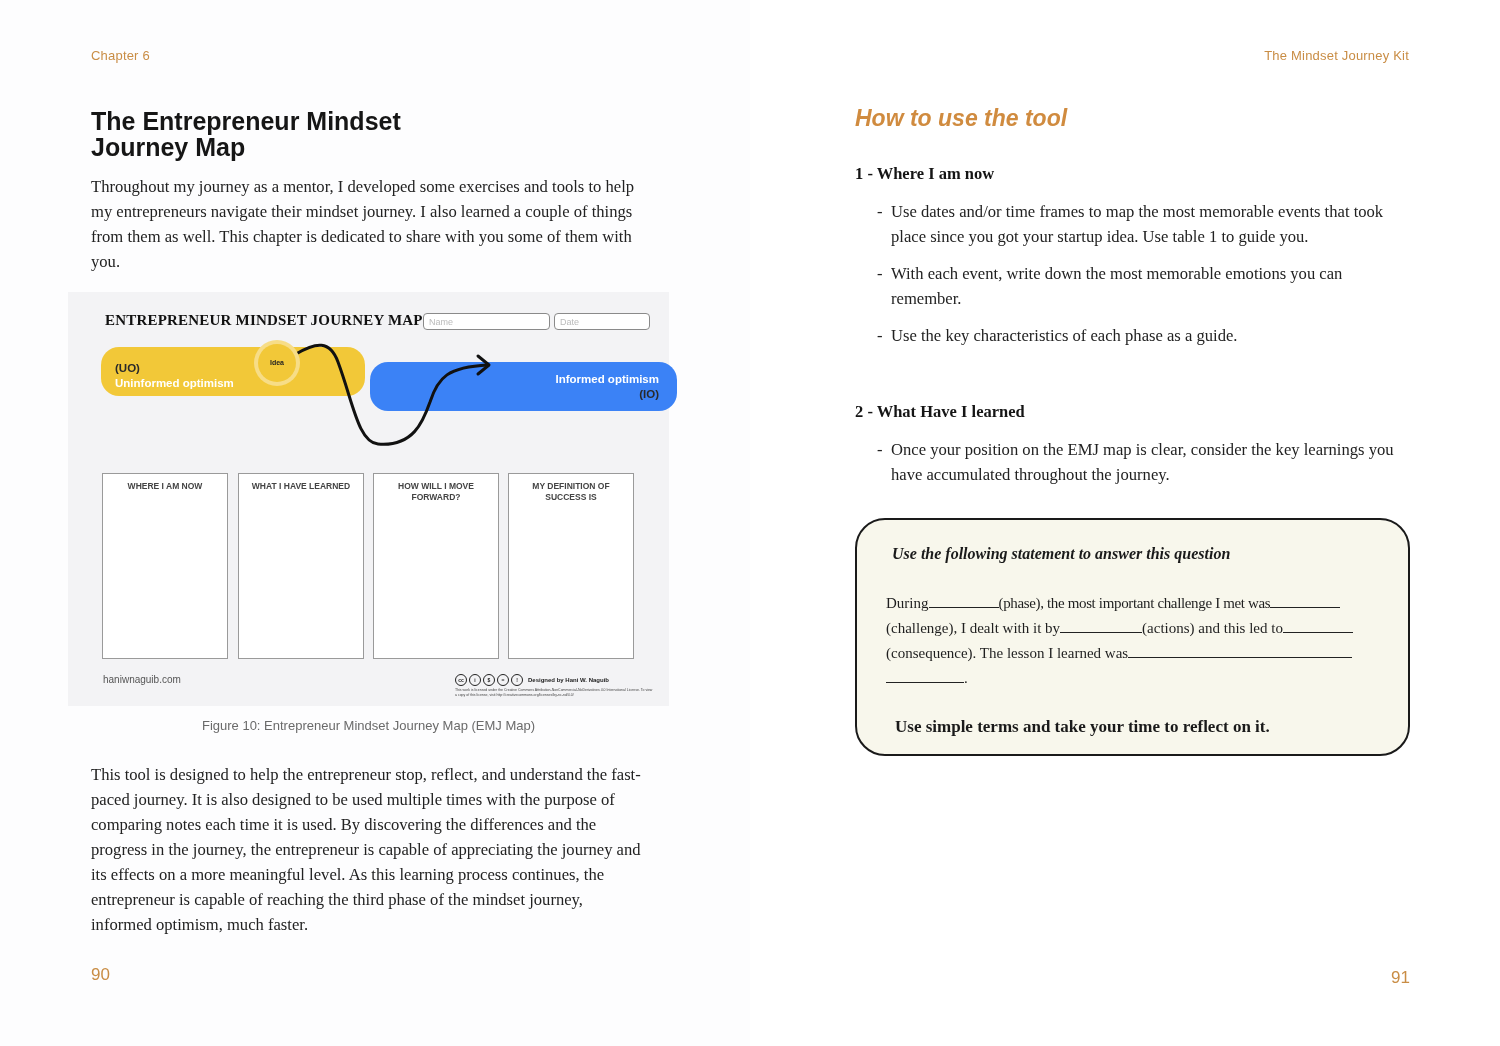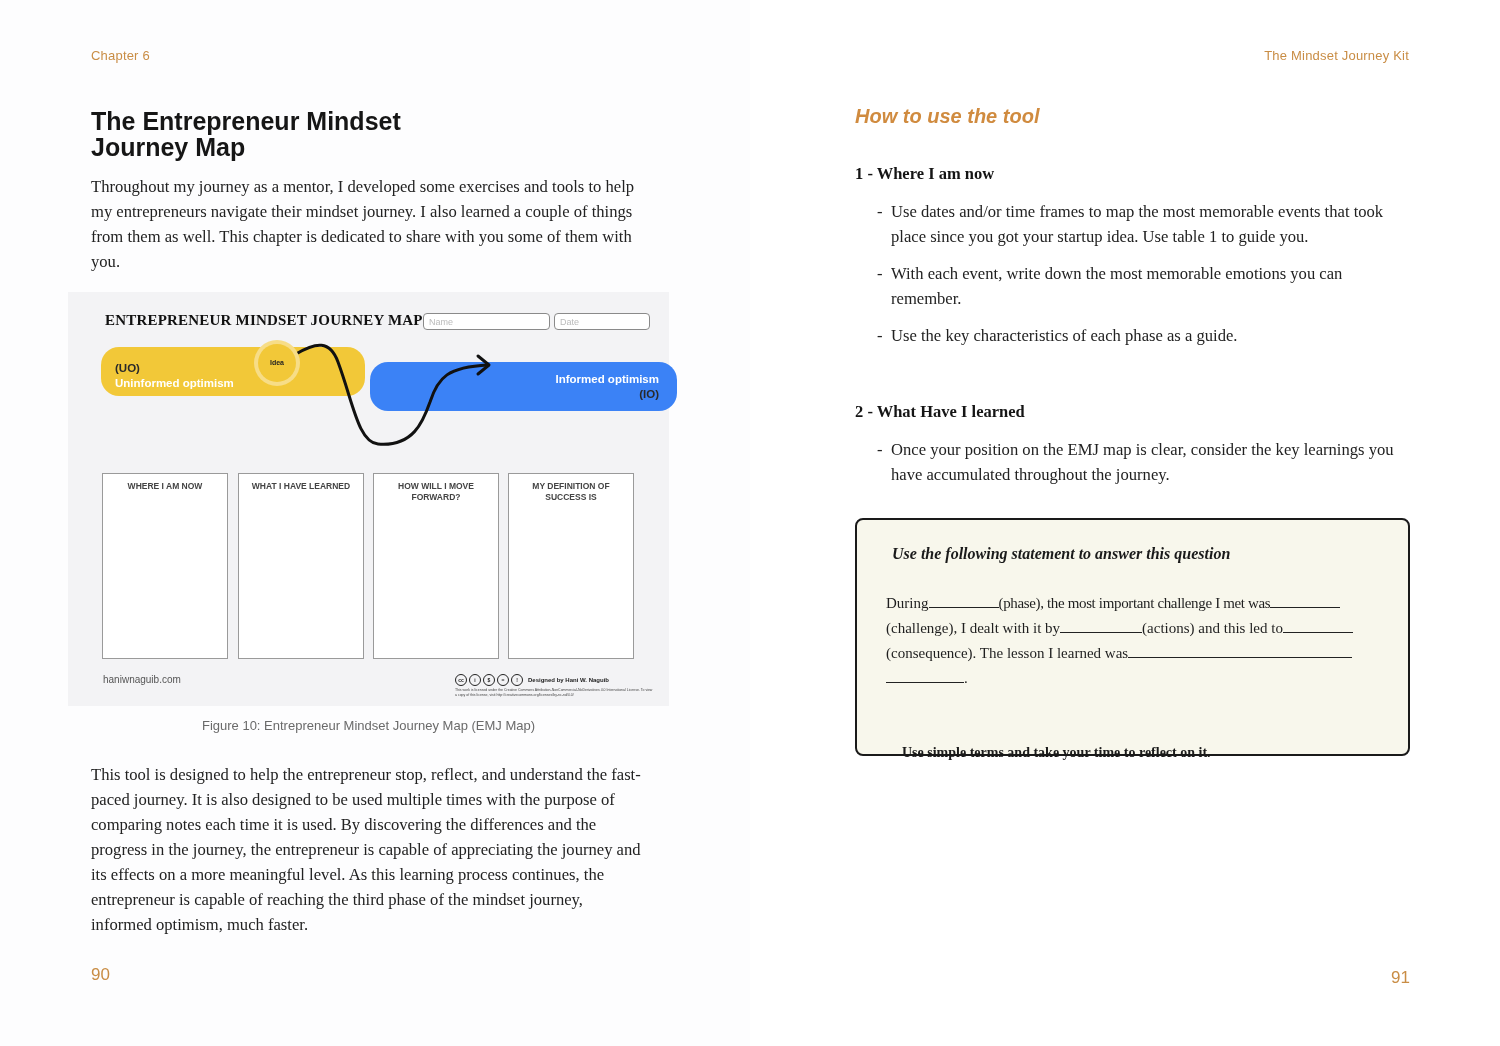--- a/index.html
+++ b/index.html
@@ -26,30 +26,30 @@
   .col-box { position:absolute; top:181px; width:126px; height:186px; background:#fff; border:1px solid #9a9a9a; border-radius:0; box-sizing:border-box; }
   .col-label { font-family:"Liberation Sans", sans-serif; font-weight:bold; font-size:8.5px; color:#444; text-align:center; padding:7px 8px 0; line-height:11px; }
   .fig-site { position:absolute; left:35px; top:382px; font-family:"Liberation Sans", sans-serif; font-size:10px; color:#555; }
   .cc { position:absolute; left:387px; top:382px; font-family:"Liberation Sans", sans-serif; }
   .cc-icons { display:flex; align-items:center; gap:2px; }
   .cc-icon { width:10px; height:10px; border:1.2px solid #222; border-radius:50%; font-size:5px; line-height:10px; text-align:center; color:#222; font-weight:bold; box-sizing:content-box; }
   .cc-designed { font-size:6px; font-weight:bold; color:#222; margin-left:3px; }
   .cc-fine { font-size:3.5px; color:#444; line-height:5px; margin-top:2px; width:200px; }
   .caption { position:absolute; left:68px; top:718px; width:601px; text-align:center; font-family:"Liberation Sans", sans-serif; font-size:13px; color:#6a6a6a; }
   
-  h2.howto { position:absolute; left:855px; top:105px; margin:0; font-family:"Liberation Sans", sans-serif; font-style:italic; font-weight:bold; font-size:20px; color:#d08b3f; }
+  h2.howto { position:absolute; left:855px; top:105px; margin:0; font-family:"Liberation Sans", sans-serif; font-style:italic; font-weight:bold; font-size:23px; color:#d08b3f; }
   h3.sec { position:absolute; left:855px; margin:0; font-family:"Liberation Serif", serif; font-weight:bold; font-size:16.5px; color:#151515; }
   ul.dash { position:absolute; left:876px; margin:0; padding:0; list-style:none; font-family:"Liberation Serif", serif; font-size:16.6px; line-height:25px; color:#222; }
   ul.dash li { position:relative; padding-left:15px; margin-bottom:12px; }
   ul.dash li::before { content:"-"; position:absolute; left:1px; top:0; }
-  .answer-box { position:absolute; left:855px; top:518px; width:555px; height:238px; box-sizing:border-box; border:2px solid #1a1a1a; border-radius:8px; background:#f8f7ec; }
+  .answer-box { position:absolute; left:855px; top:518px; width:555px; height:238px; box-sizing:border-box; border:2px solid #1a1a1a; border-radius:30px; background:#f8f7ec; }
   .box-heading { position:absolute; left:35px; top:25px; font-family:"Liberation Serif", serif; font-style:italic; font-weight:bold; font-size:16px; color:#1a1a1a; }
   .box-statement { position:absolute; left:29px; top:71px; width:488px; font-family:"Liberation Serif", serif; font-size:15px; line-height:25px; color:#1f1f1f; }
   .blank { display:inline-block; border-bottom:1px solid #222; height:14px; vertical-align:baseline; }
-  .box-footer { position:absolute; left:45px; top:197px; font-family:"Liberation Serif", serif; font-weight:bold; font-size:14px; color:#1a1a1a;margin-top:28px; }
+  .box-footer { position:absolute; left:38px; top:197px; font-family:"Liberation Serif", serif; font-weight:bold; font-size:17px; color:#1a1a1a; }
 </style>
 </head>
 <body>
 
 <div class="page left">
   <div class="running" style="left:91px;">Chapter 6</div>
   <h1 class="title">The Entrepreneur Mindset Journey Map</h1>
   <p class="body-text" style="left:91px; top:174px; width:560px;">Throughout my journey as a mentor, I developed some exercises and tools to help my entrepreneurs navigate their mindset journey. I also learned a couple of things from them as well. This chapter is dedicated to share with you some of them with you.</p>
 
   <div class="figure">

